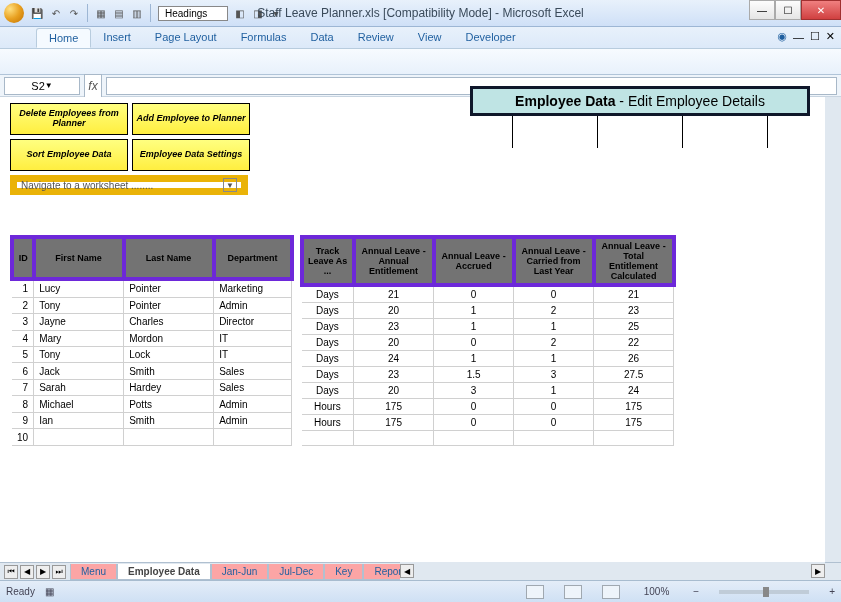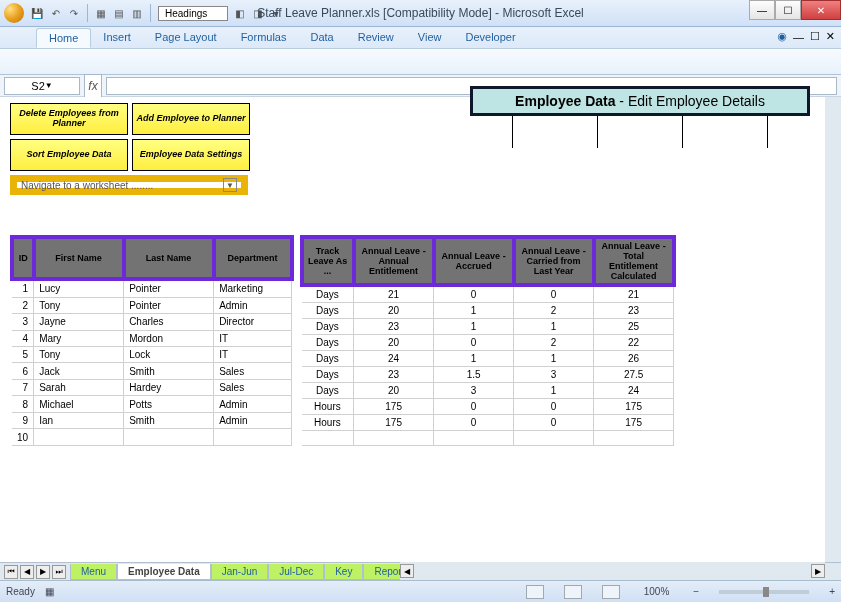--- a/index.html
+++ b/index.html
@@ -59,21 +59,21 @@
 .t-left th:nth-child(3), .t-left td:nth-child(3) { width:90px; }
 .t-left th:nth-child(4), .t-left td:nth-child(4) { width:78px; }
 .t-right td { text-align:center; }
 .t-right th { width:80px; }
 .t-right th:first-child { width:52px; }
 
 
 .sheet-tabs { position:absolute; bottom:22px; left:0; right:0; height:18px; background:#e0e8f0; display:flex; align-items:center; font-size:10px; border-top:1px solid #b0c0d0; }
 .tab-nav { display:flex; padding:0 4px; gap:2px; }
 .tab-nav span { width:14px; height:14px; border:1px solid #999; background:#eee; display:flex; align-items:center; justify-content:center; font-size:8px; }
-.sheet-tab { padding:2px 10px; background:#bef264; border:1px solid #b0c0d0; border-top:none; color:#1f5f9f; cursor:pointer; }
+.sheet-tab { padding:2px 10px; background:#fca5a5; border:1px solid #b0c0d0; border-top:none; color:#1f5f9f; cursor:pointer; }
 .sheet-tab.active { background:#fff; font-weight:bold; color:#444; }
 
 
 .statusbar { position:absolute; bottom:0; left:0; right:0; height:22px; background:linear-gradient(#e4edf8,#cfe0f4); border-top:1px solid #a8bccf; display:flex; align-items:center; padding:0 6px; font-size:10px; color:#445; justify-content:space-between; }
 .statusbar-right { display:flex; align-items:center; gap:20px; }
 .view-btn { width:18px; height:14px; border:1px solid #a0a8b0; background:#eef4fa; }
 .zoom-pct { padding:0 4px; }
 .zoom-slider { width:90px; height:4px; background:#c0ccd8; position:relative; }
 .zoom-thumb { position:absolute; left:44px; top:-3px; width:6px; height:10px; background:#888; }
 

